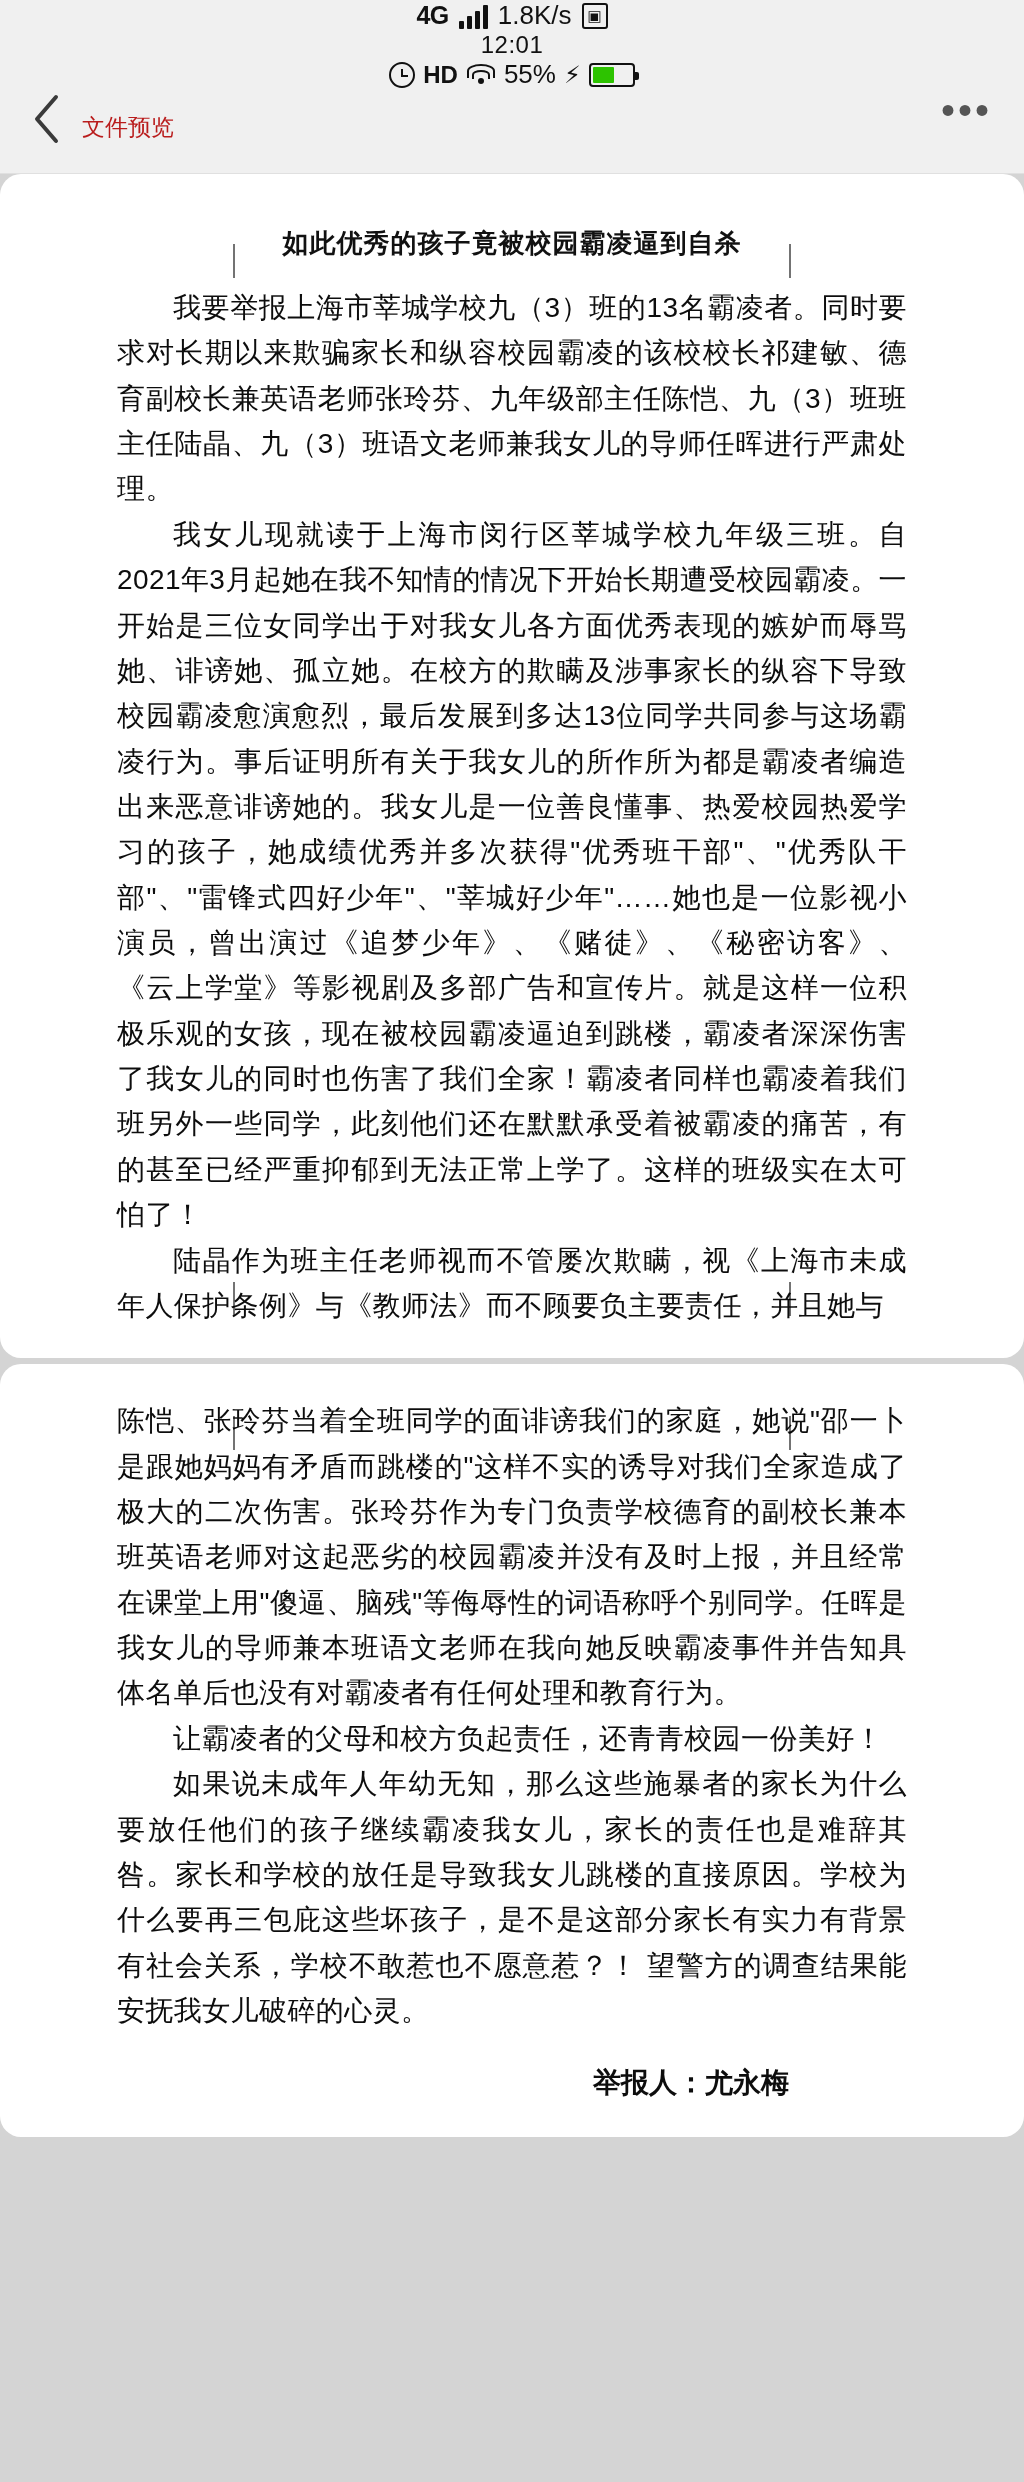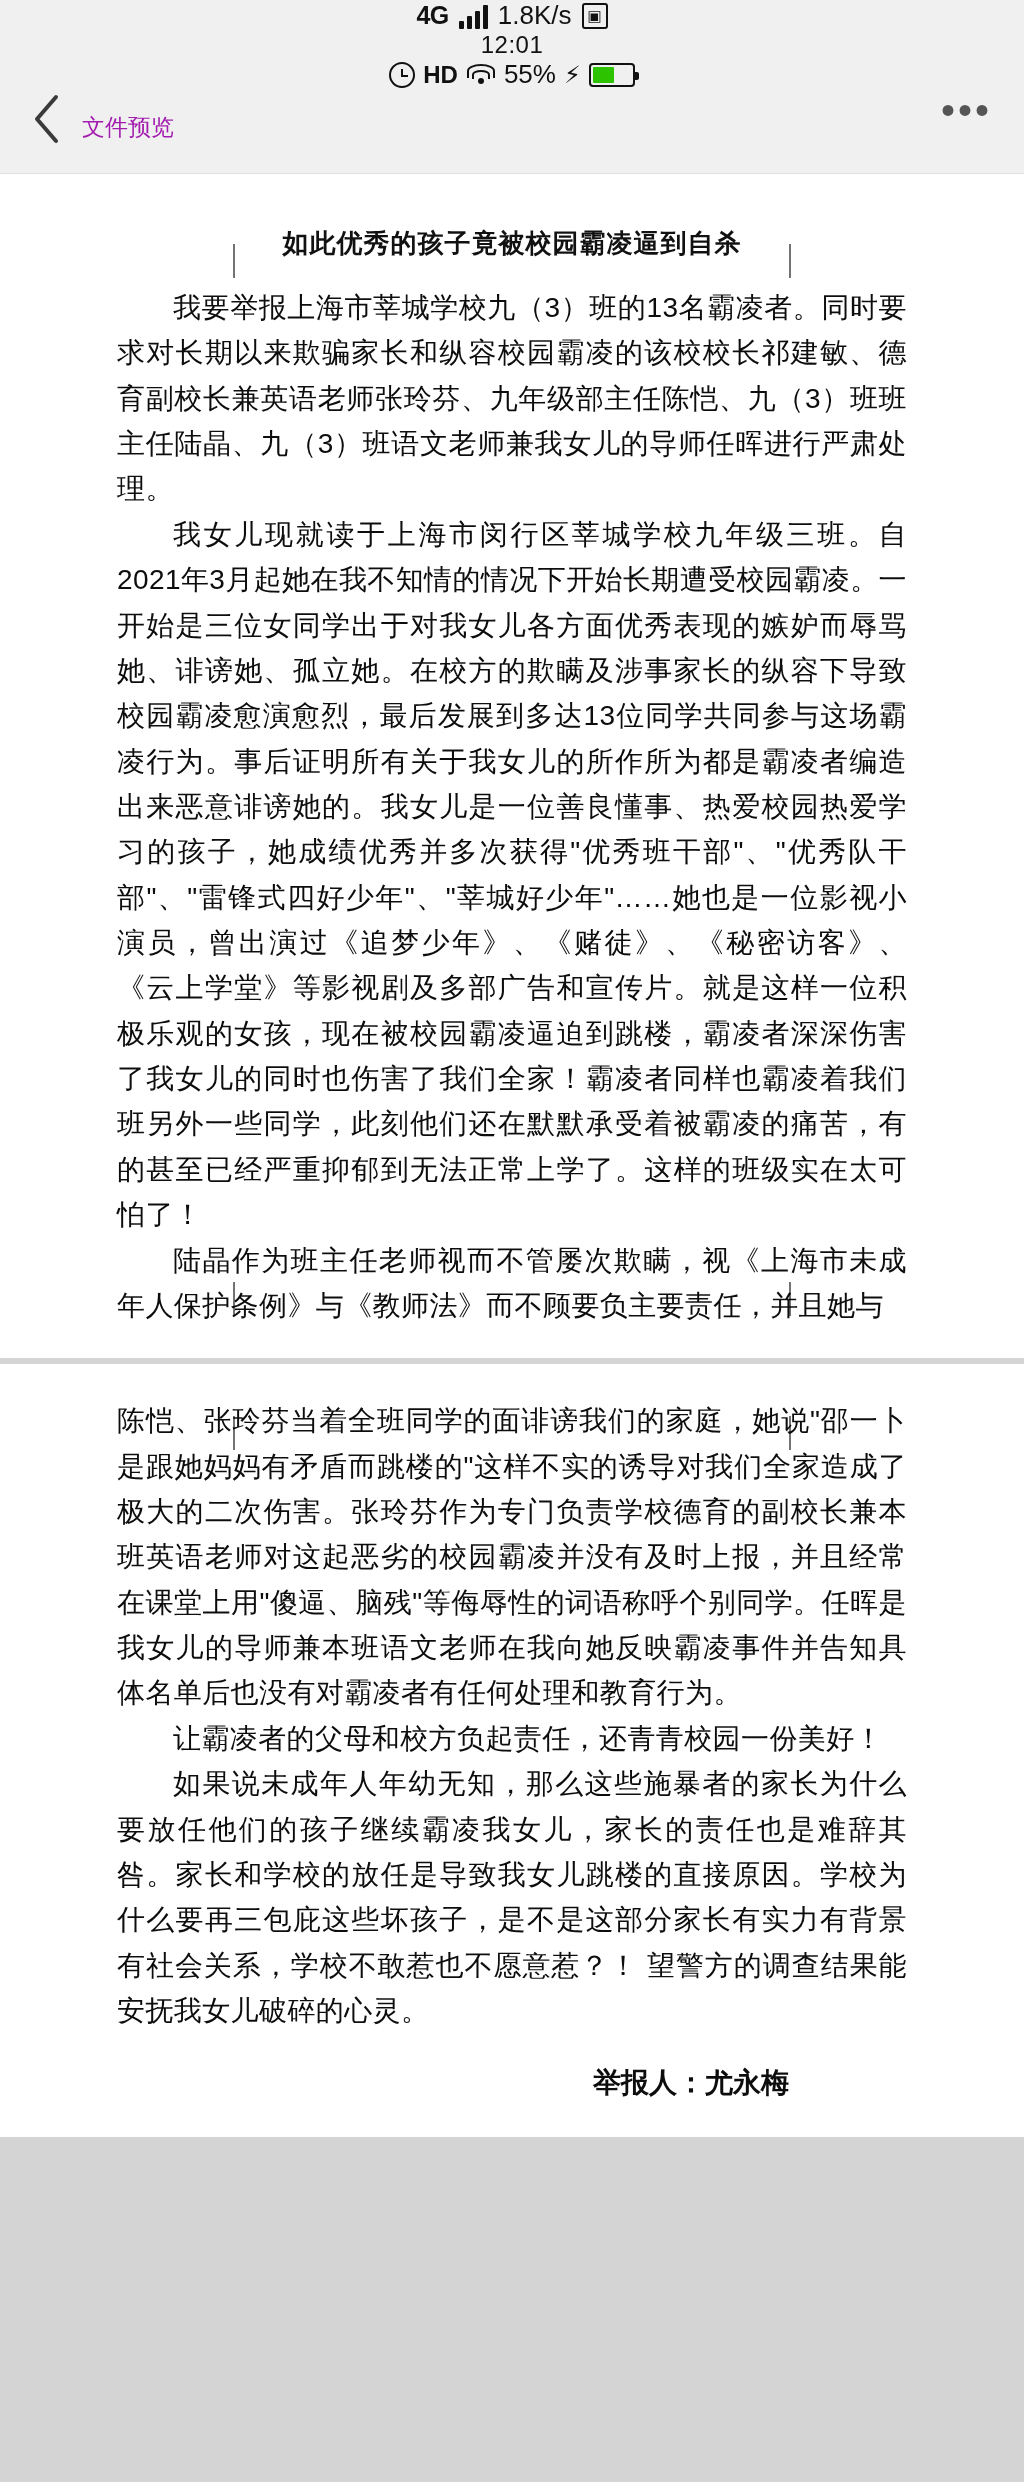--- a/index.html
+++ b/index.html
@@ -94,33 +94,34 @@
     width: 58px; height: 58px;
     display: flex; align-items: center; justify-content: center;
     color: #3a3a3a;
   }
   .back-arrow svg { display: block; }
   .title-wrap { flex: 1; padding-left: 6px; }
   .doc-title {
     font-size: 37px; color: #111; line-height: 1.15;
     font-family: "Liberation Sans", "DejaVu Sans", sans-serif;
   }
-  .doc-sub { font-size: 23px; color: #a21caf; margin-top: 18px; }
+  .doc-sub { font-size: 23px; color: #b91c1c; margin-top: 18px; }
   .more-dots {
     font-size: 40px; color: #555; letter-spacing: 3px; padding: 0 6px 16px 0;
   }
 
   
   .doc-area { background: #d4d4d4; }
   .page {
     background: #fff;
     margin: 0 auto;
     width: 1024px;
     position: relative;
     padding: 34px 0 30px 0;
+    border-radius: 21px;
   }
   .page-inner {
     width: 790px;
     margin: 0 auto;
     position: relative;
   }
   
   .crop {
     position: absolute; background: #000; opacity: .55;
   }

